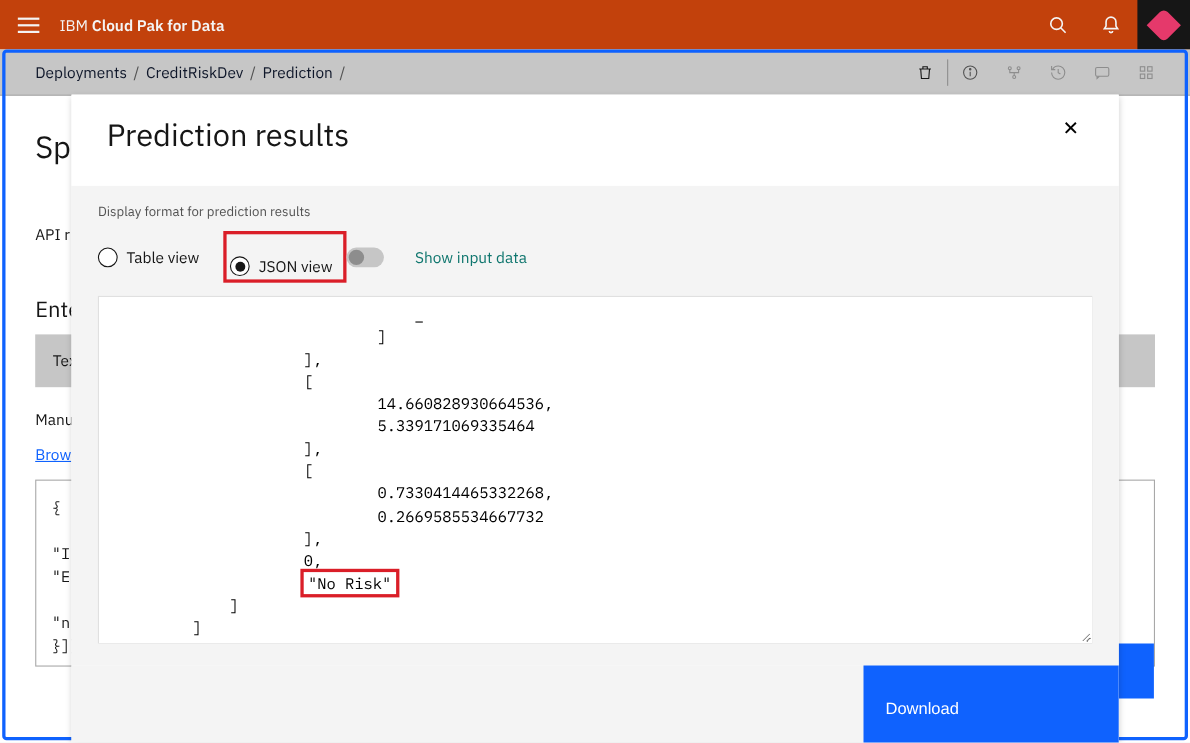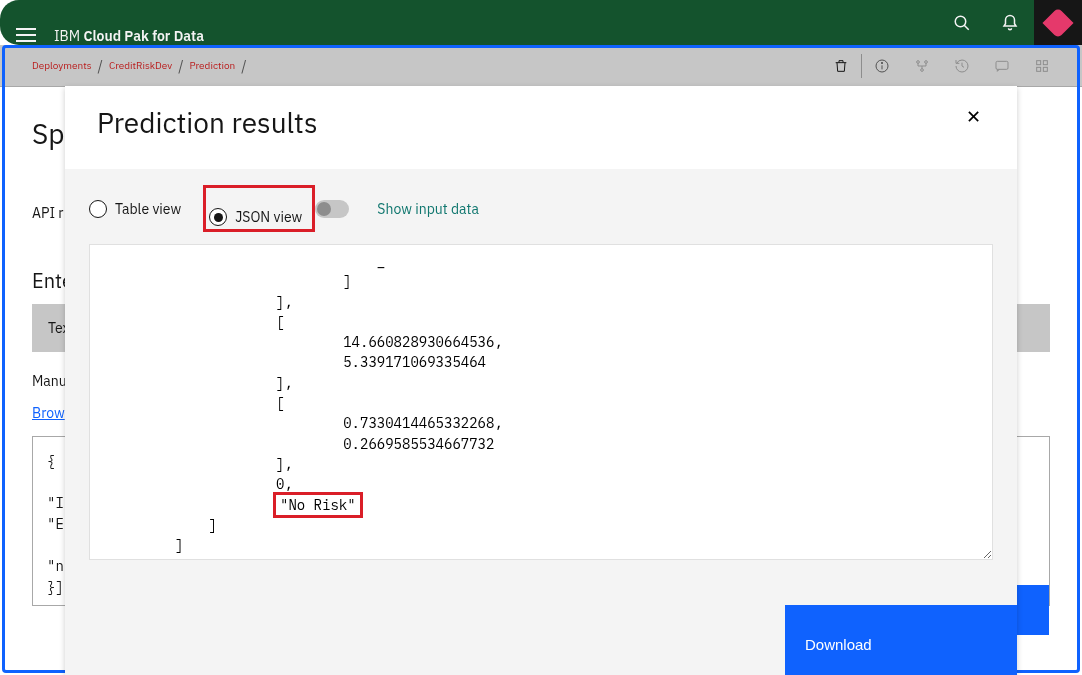--- a/index.html
+++ b/index.html
@@ -12,27 +12,26 @@
   background: #ffffff;
   width: 1082px;
   height: 675px;
   overflow: hidden;
   position: relative;
 }
 
 
 .top-header {
   height: 45px;
-  background: #14532d;
-  display: flex;
-  align-items: flex-end;
+  background: #c2410c;
+  display: flex;
+  align-items: center;
   padding: 0 16px;
   color: #f4f4f4;
   position: relative;
-  border-radius: 19px;
 }
 .hamburger-icon {
   width: 20px;
   height: 20px;
   margin-right: 18px;
   cursor: pointer;
 }
 .brand-text { font-size: 14px; }
 .brand-strong { font-weight: 600; }
 .top-header-right {
@@ -77,22 +76,22 @@
   padding: 0 32px;
   position: relative;
   border-bottom: 1px solid #a8a8a8;
 }
 .breadcrumb-left {
   display: flex;
   align-items: center;
   gap: 6px;
 }
 .crumb-link {
-  color: #b91c1c;
-  font-size: 10px;
+  color: #0f172a;
+  font-size: 14px;
   text-decoration: none;
 }
 .crumb-sep { color: #525252; font-size: 14px; }
 .breadcrumb-right {
   position: absolute;
   right: 20px;
   top: 0;
   height: 42px;
   display: flex;
   align-items: center;
@@ -432,20 +431,21 @@
 </div>
 
 <div class="modal-overlay"></div>
 
 <div class="modal">
   <div class="modal-header">
     <div class="modal-title">Prediction results</div>
     <div class="modal-close">✕</div>
   </div>
   <div class="modal-body">
+    <div class="display-label">Display format for prediction results</div>
     <div class="view-row">
       <div class="radios">
         <div class="radio-item">
           <div class="radio-outer"></div>
           <span class="radio-label">Table view</span>
         </div>
         <div class="highlight-box-json">
           <div class="radio-item">
             <div class="radio-outer">
                 <div class="radio-dot"></div>

